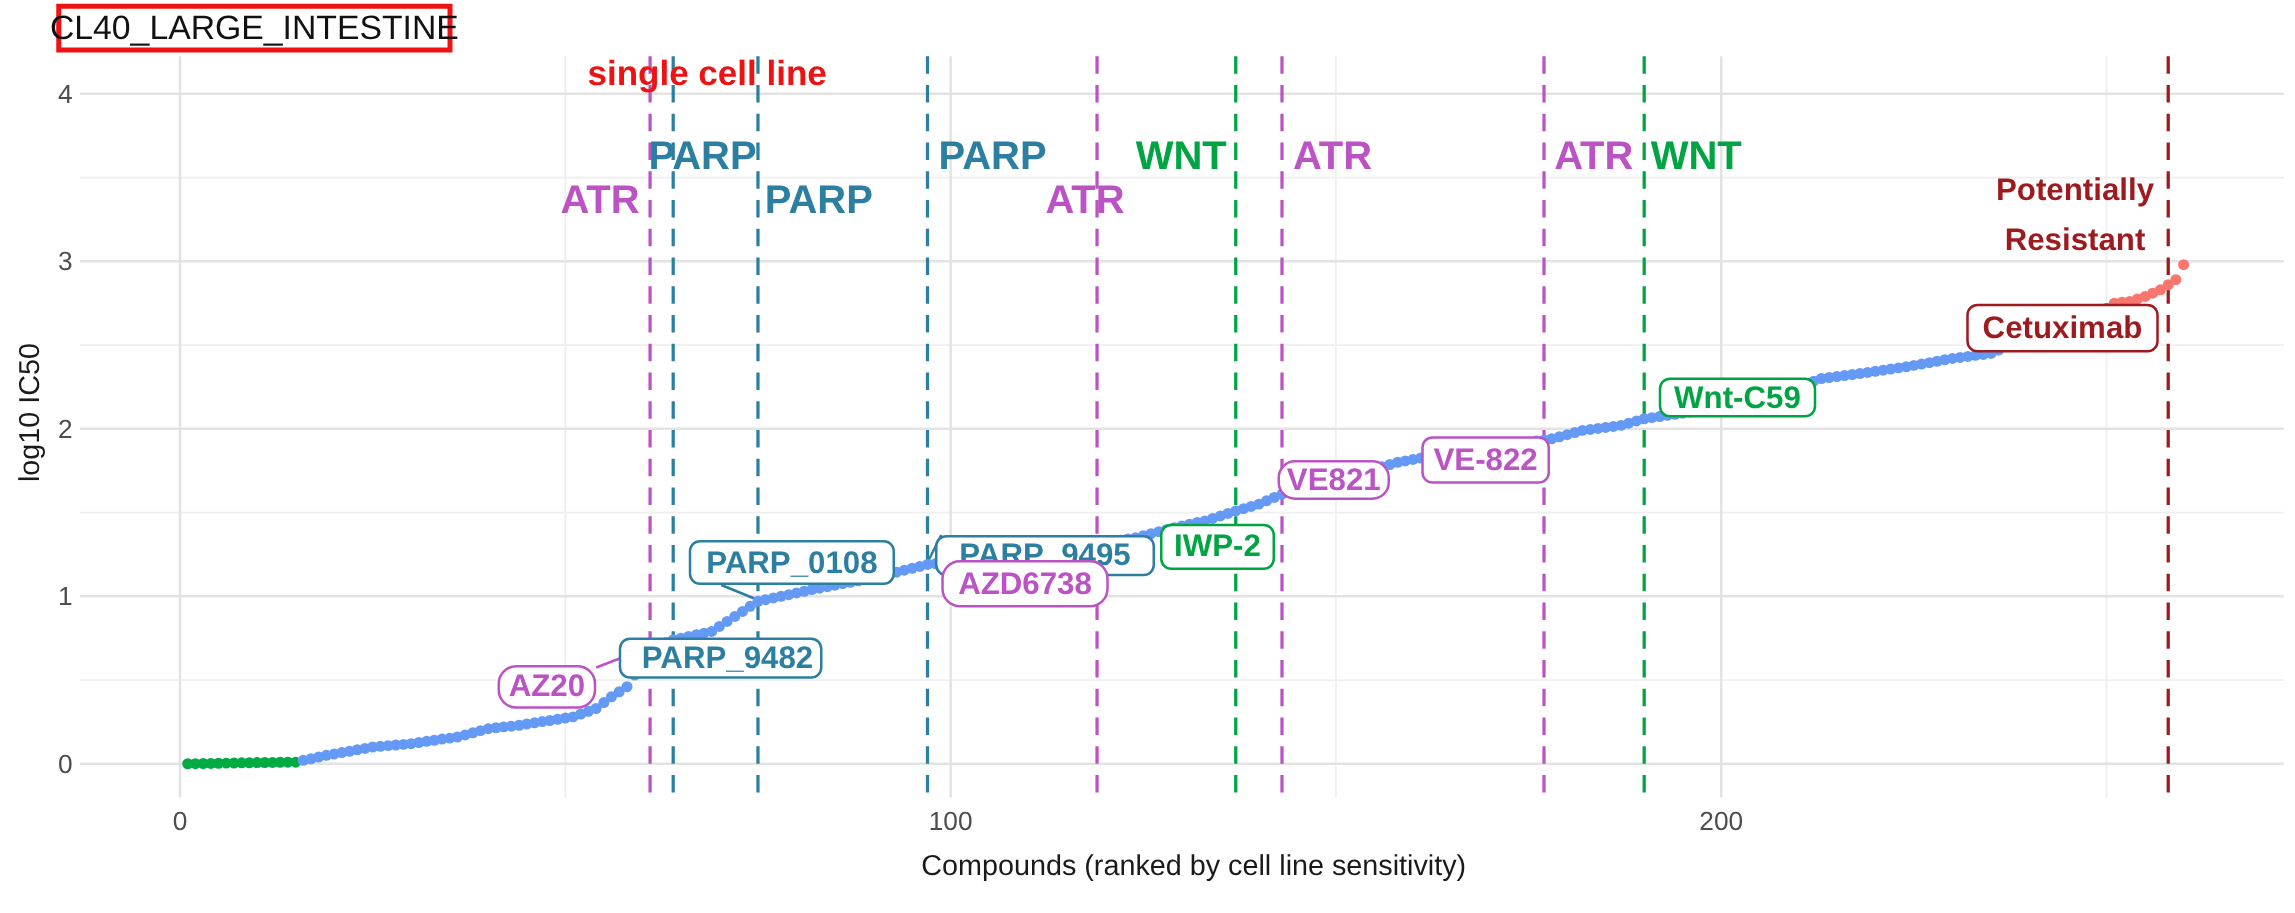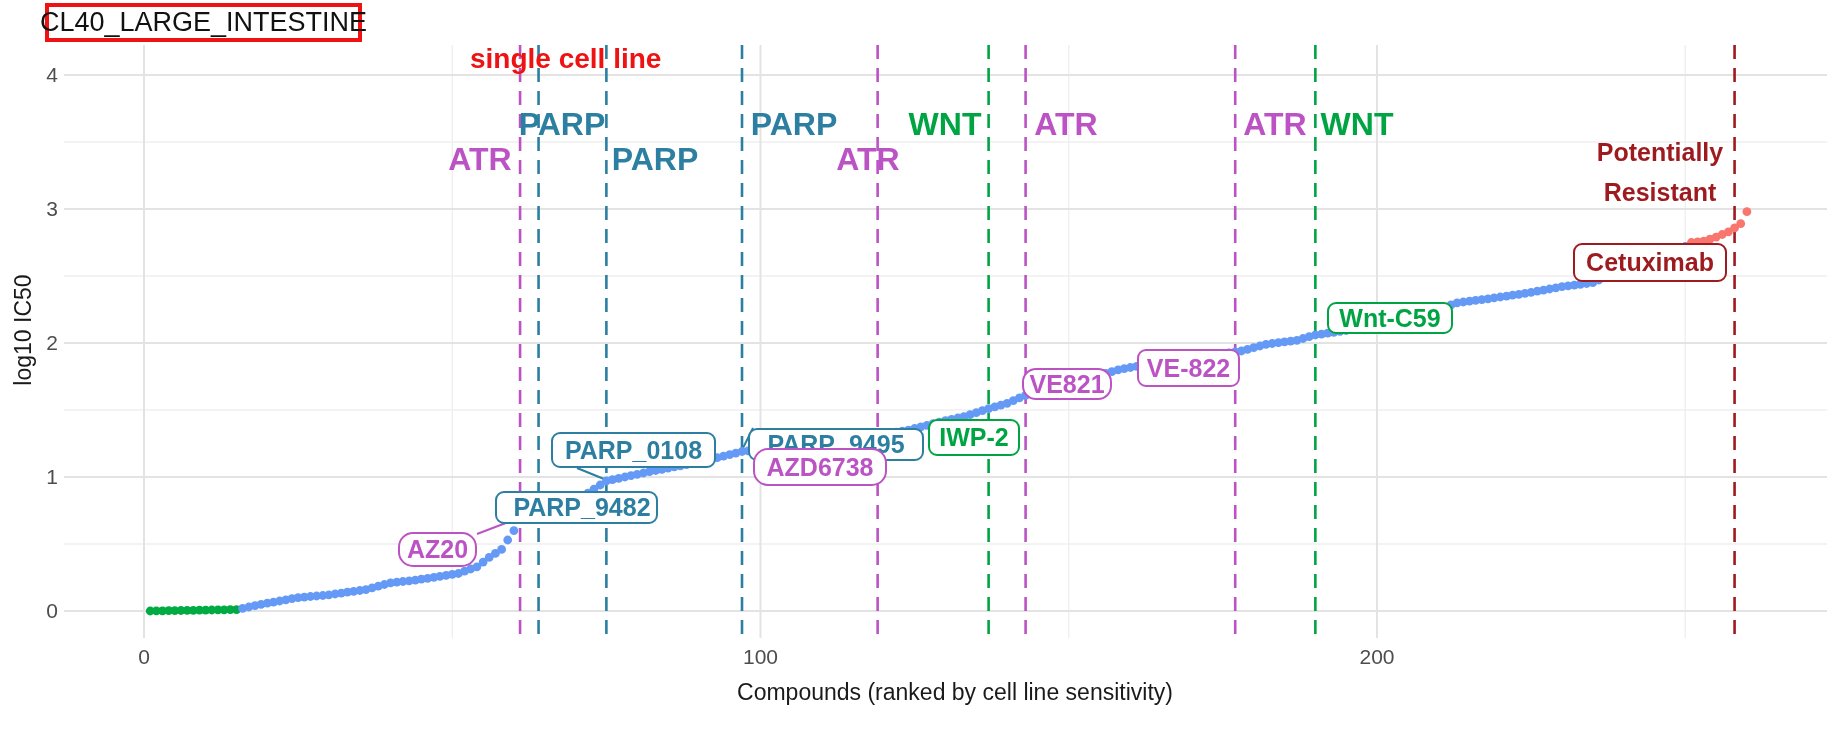--- a/index.html
+++ b/index.html
@@ -350,21 +350,21 @@
 
   <div class="subtitle">single cell line</div>
 
   <div class="axis-title-x">Compounds (ranked by cell line sensitivity)</div>
   <div class="axis-title-y">log10 IC50</div>
 
   <div id="annotation-layer">
       <div class="pathway-label" style="left: 480px; top: 144px; color: rgb(188, 83, 197);">ATR</div>
       <div class="compound-box" style="left: 398px; top: 532px; width: 79px; height: 35px; border-color: rgb(188, 83, 197); color: rgb(188, 83, 197); border-radius: 15px;">AZ20</div>
       <div class="pathway-label" style="left: 562px; top: 109px; color: rgb(44, 127, 160);">PARP</div>
-      <div class="compound-box" style="left: 495px; top: 491px; width: 163px; height: 33px; border-color: rgb(44, 127, 160); color: rgb(44, 127, 160); padding-left: 17px;">PARP_9482</div>
+      <div class="compound-box" style="left: 495px; top: 510px; width: 163px; height: 33px; border-color: rgb(44, 127, 160); color: rgb(44, 127, 160); padding-left: 17px;">PARP_9482</div>
       <div class="pathway-label" style="left: 655px; top: 144px; color: rgb(44, 127, 160);">PARP</div>
       <div class="compound-box" style="left: 551px; top: 432px; width: 165px; height: 36px; border-color: rgb(44, 127, 160); color: rgb(44, 127, 160);">PARP_0108</div>
       <div class="pathway-label" style="left: 794px; top: 109px; color: rgb(44, 127, 160);">PARP</div>
       <div class="compound-box" style="left: 748px; top: 388px; width: 176px; height: 33px; border-color: rgb(44, 127, 160); color: rgb(44, 127, 160); margin-top: 40px;">PARP_9495</div>
       <div class="pathway-label" style="left: 868px; top: 144px; color: rgb(188, 83, 197);">ATR</div>
       <div class="compound-box" style="left: 753px; top: 448px; width: 134px; height: 38px; border-color: rgb(188, 83, 197); color: rgb(188, 83, 197); border-radius: 15px;">AZD6738</div>
       <div class="pathway-label" style="left: 945px; top: 109px; color: rgb(0, 164, 67);">WNT</div>
       <div class="compound-box" style="left: 928px; top: 419px; width: 92px; height: 37px; border-color: rgb(0, 164, 67); color: rgb(0, 164, 67);">IWP-2</div>
       <div class="pathway-label" style="left: 1066px; top: 109px; color: rgb(188, 83, 197);">ATR</div>
       <div class="compound-box" style="left: 1022px; top: 368px; width: 90px; height: 32px; border-color: rgb(188, 83, 197); color: rgb(188, 83, 197); border-radius: 14px;">VE821</div>

